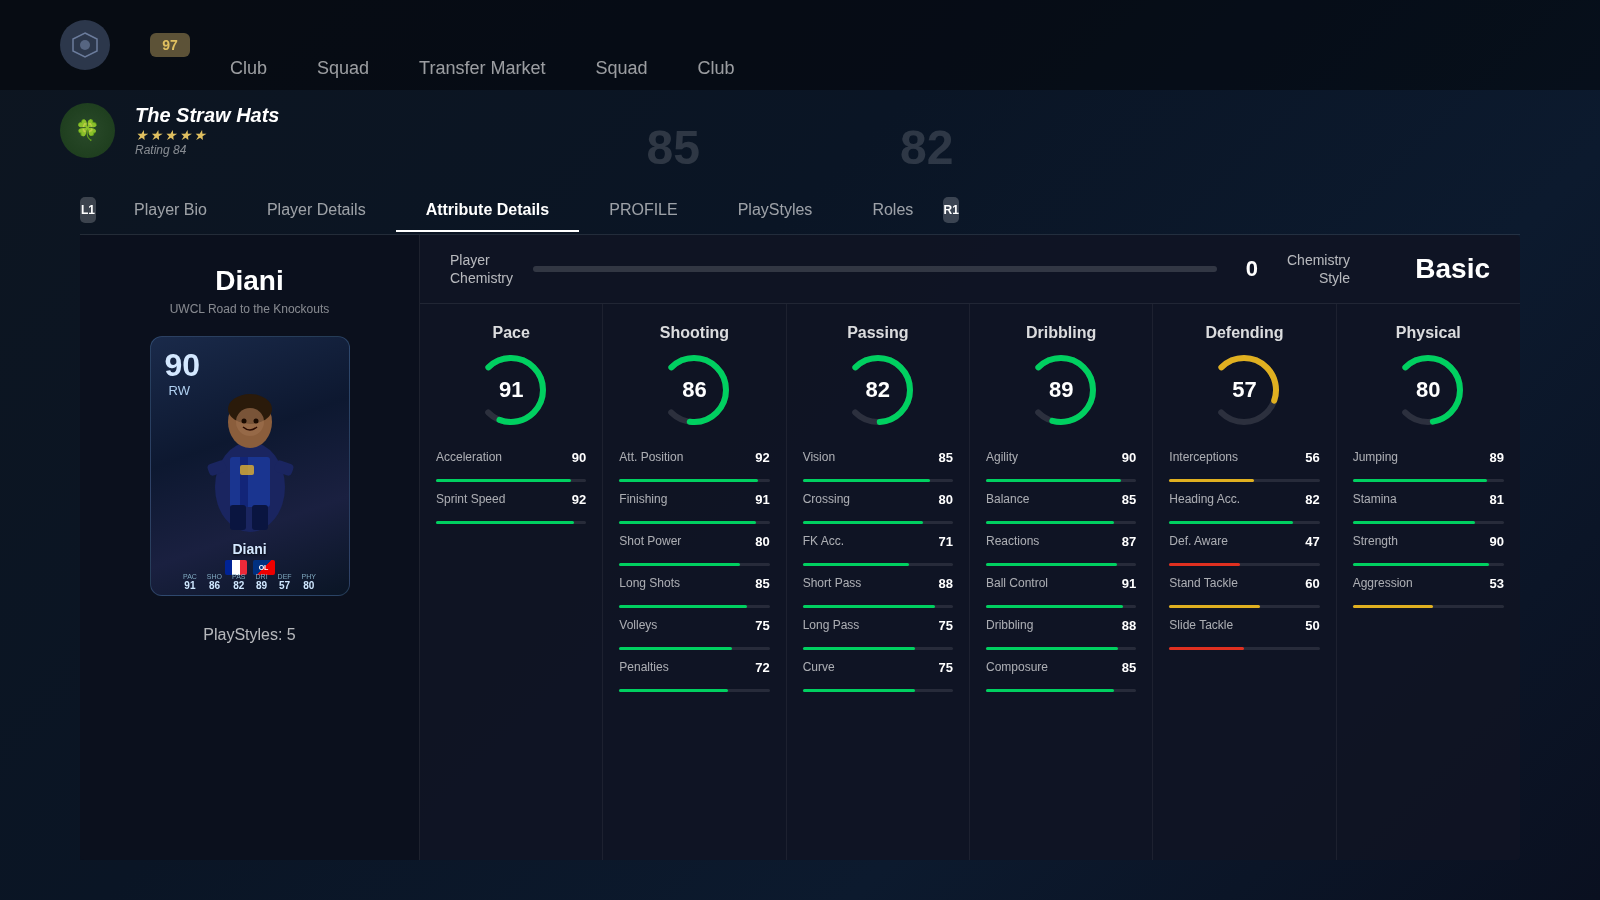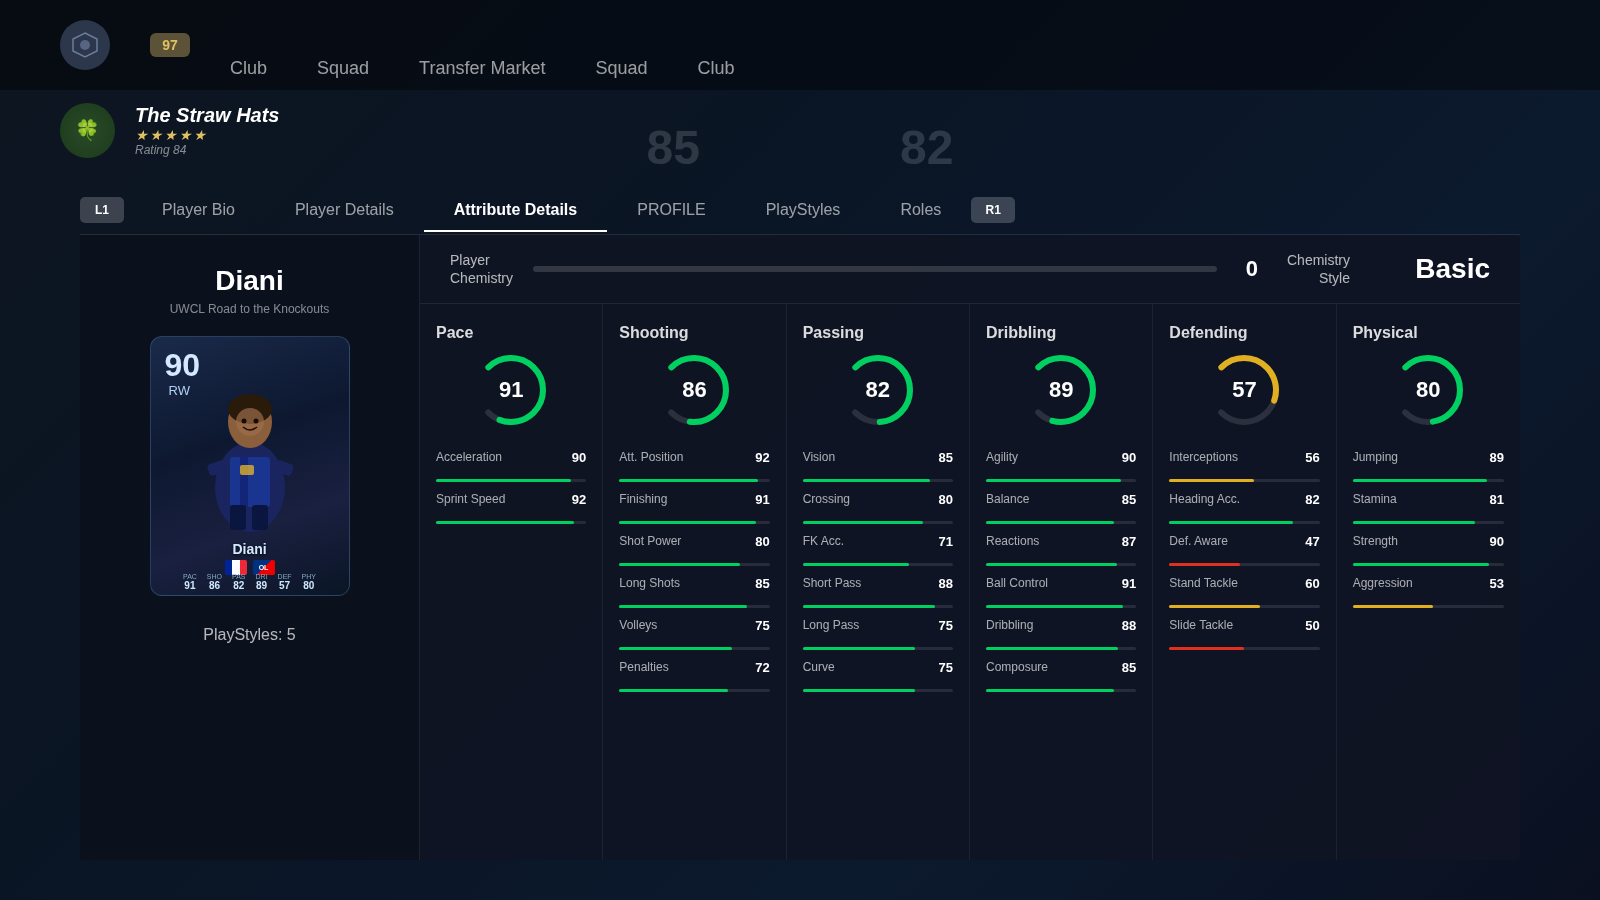--- a/index.html
+++ b/index.html
@@ -132,21 +132,21 @@
       content: '';
       position: absolute;
       bottom: -1px; left: 0; right: 0;
       height: 2px;
       background: #fff;
     }
 
     .tab-badge {
       display: inline-flex;
       align-items: center; justify-content: center;
-      width: 44px; height: 26px;
+      width: 16px; height: 26px;
       background: rgba(255,255,255,0.2);
       border-radius: 5px;
       font-size: 12px;
       font-weight: bold;
       color: #fff;
       margin-right: 8px;
     }
 
     
     .main-content {
@@ -332,21 +332,21 @@
 
     .attr-category {
       display: flex;
       flex-direction: column;
       padding: 20px 16px;
       border-right: 1px solid rgba(255,255,255,0.06);
     }
     .attr-category:last-child { border-right: none; }
 
     .category-header {
-      text-align: left;
+      text-align: center;
       margin-bottom: 8px;
     }
     .category-title {
       font-size: 16px;
       font-weight: 600;
       color: rgba(255,255,255,0.85);
       margin-bottom: 8px;
     }
 
     

